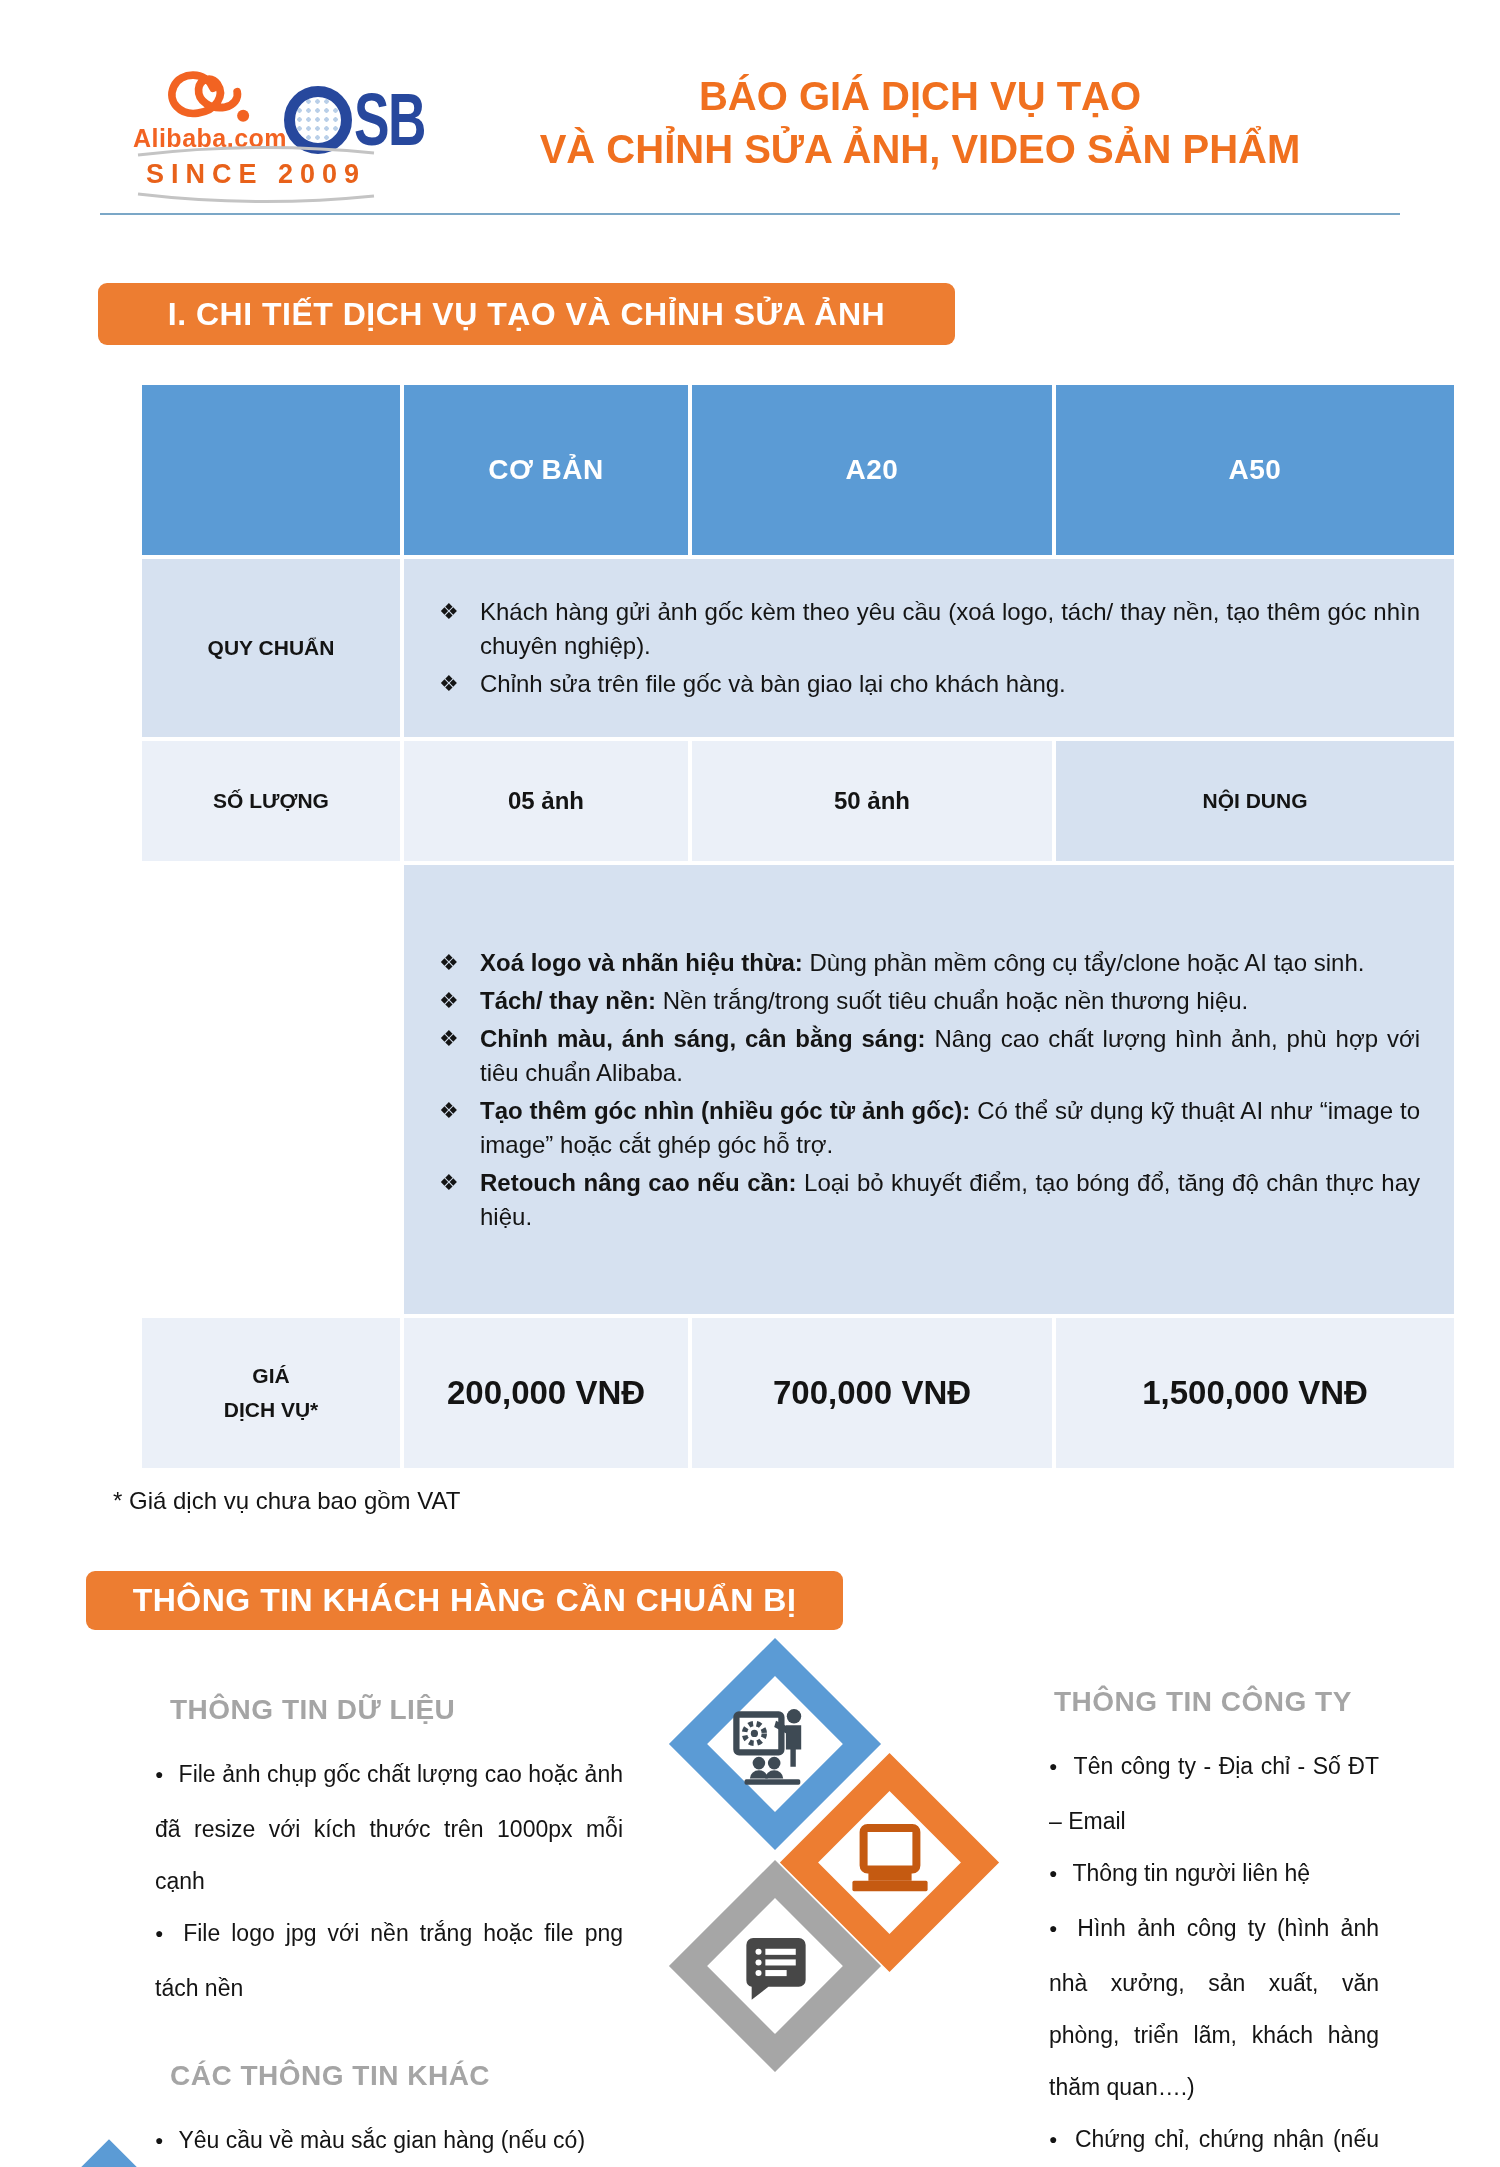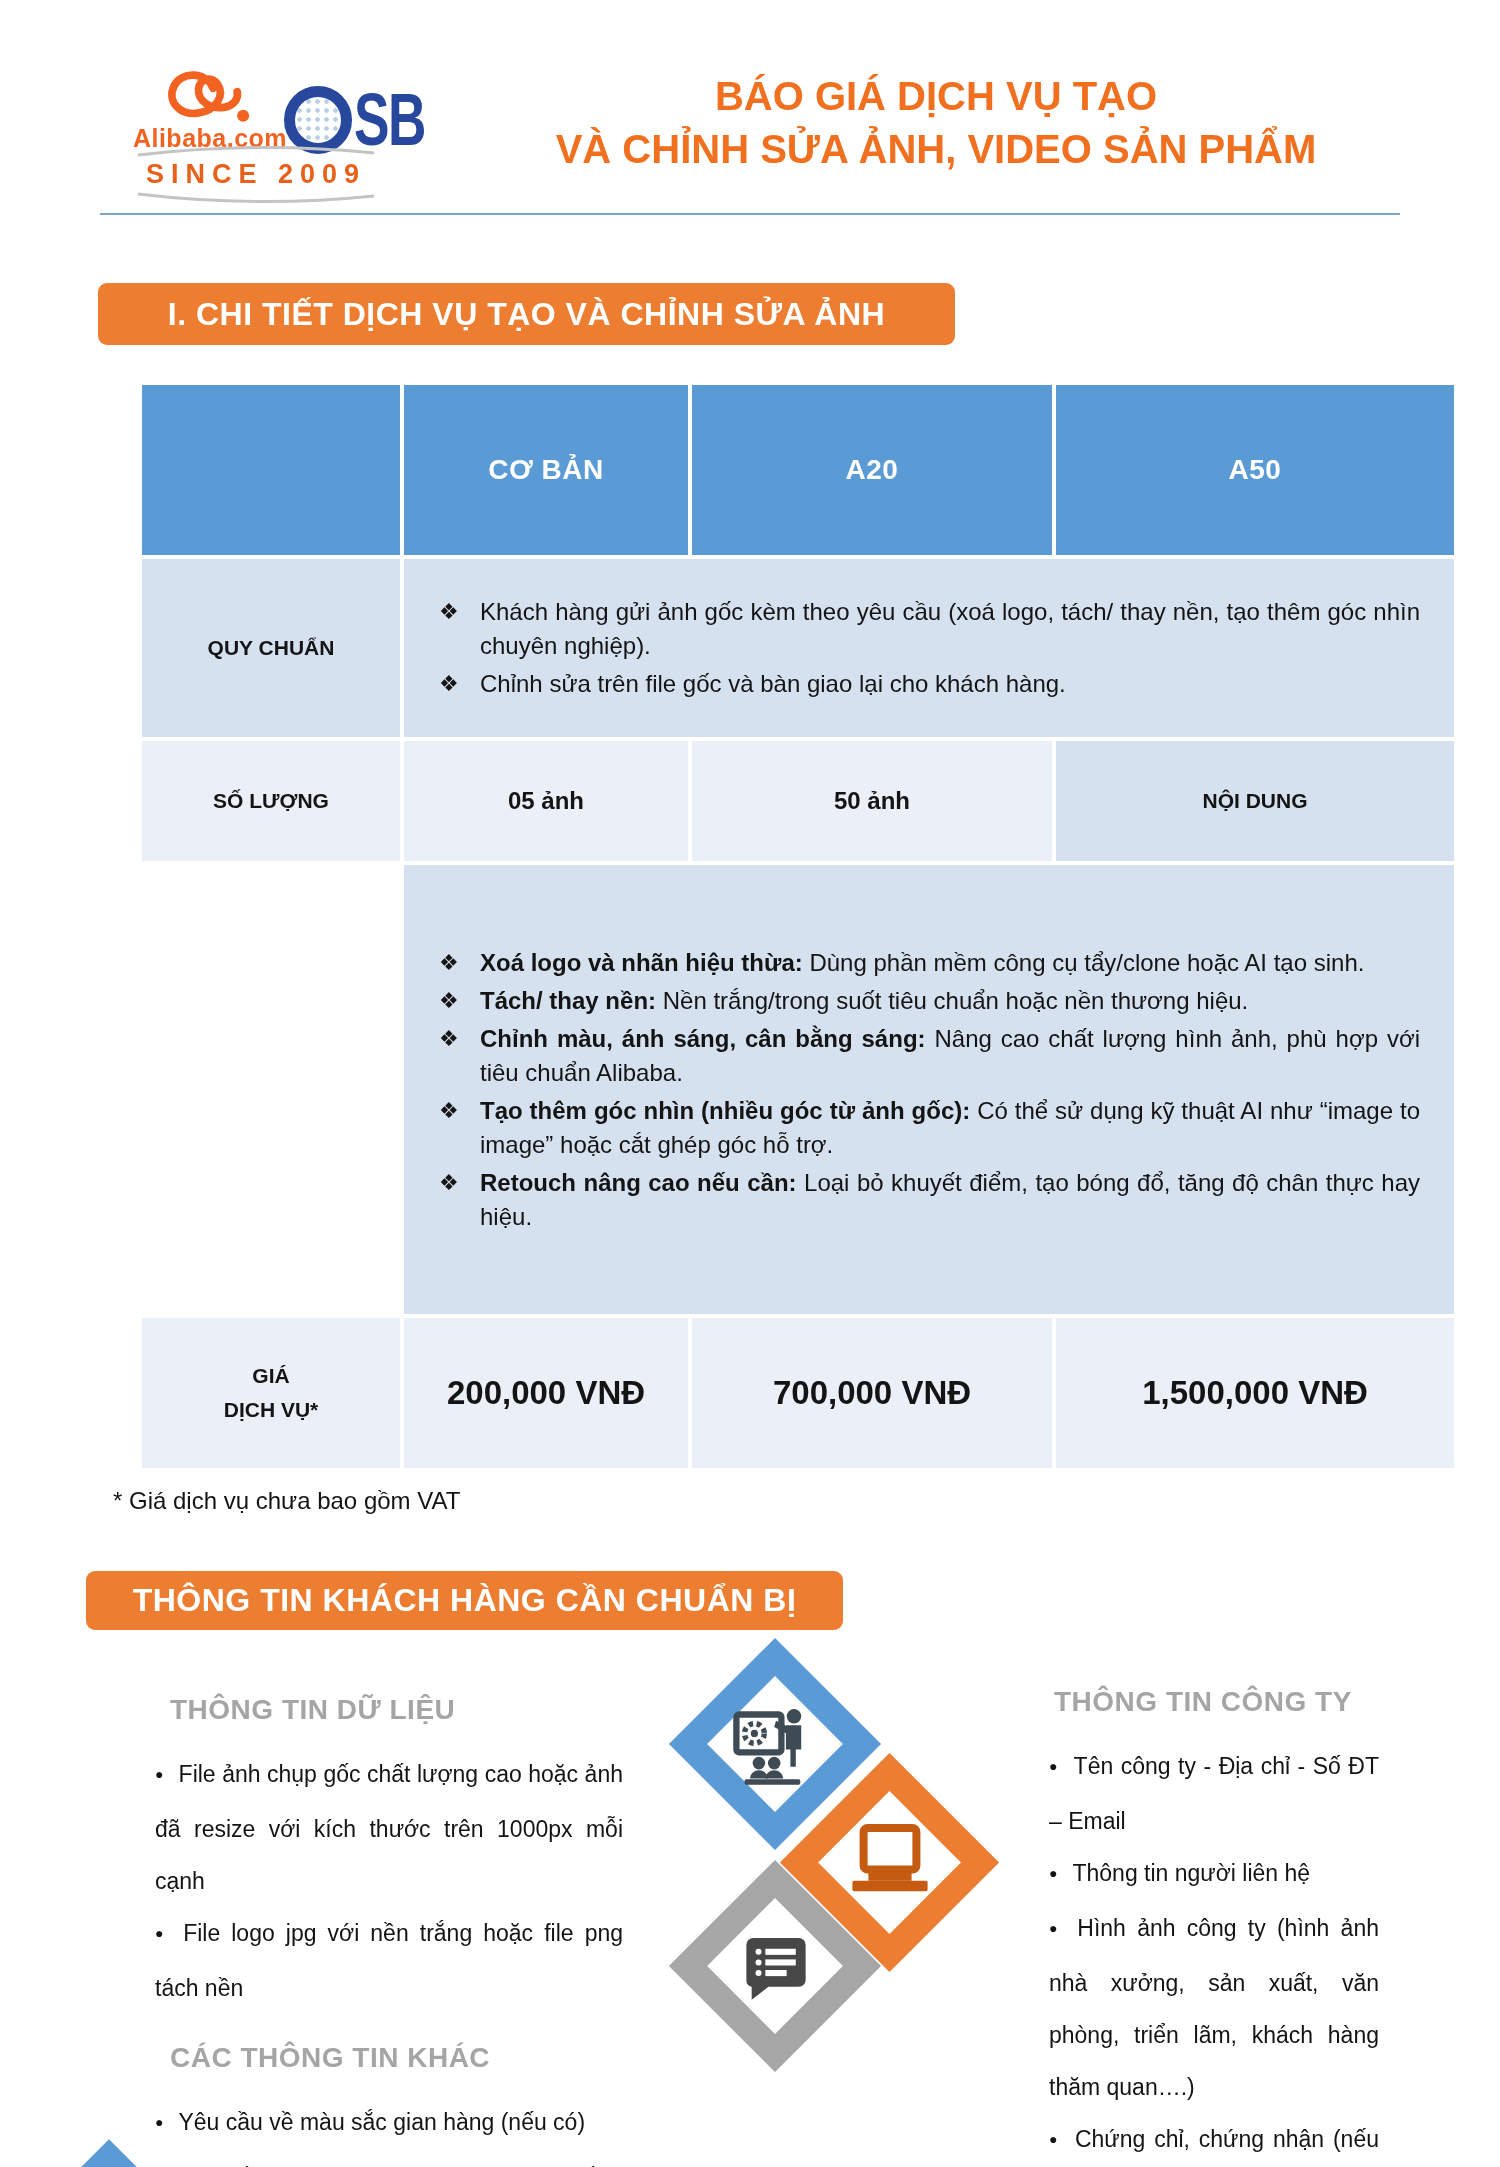--- a/index.html
+++ b/index.html
@@ -13,21 +13,21 @@
   .alibaba-text { position:absolute; left:126px; top:124px; width:168px; text-align:center;
                   font-size:25px; font-weight:bold; color:#f26322; letter-spacing:0.5px; }
   .osb { position:absolute; left:284px; top:86px; display:flex; align-items:center; }
   .osb-o { width:46px; height:46px; border:11px solid #27489d; border-radius:50%; box-sizing:content-box;
            background-image:radial-gradient(#b9cfe8 2px, transparent 2.5px); background-size:9px 9px; }
   .osb-sb { font-size:74px; font-weight:bold; color:#27489d; line-height:60px;
             transform:scaleX(0.72); transform-origin:left center; letter-spacing:-2px; margin-left:2px; }
   .since { position:absolute; left:134px; top:144px; width:244px; text-align:center; }
   .since-arc { display:block; margin:0 auto; }
   .since-text { display:block; font-size:27px; font-weight:bold; color:#e8611a; letter-spacing:7px; margin:1px 0; }
-  .page-title { position:absolute; left:536px; top:70px; width:800px; text-align:center;
+  .page-title { position:absolute; left:520px; top:70px; width:800px; text-align:center;
                 color:#f0701f; font-weight:bold; font-size:40px; line-height:53px; }
   .header-divider { position:absolute; left:100px; top:213px; width:1300px; height:2px; background:#7ba7c7; }
 
   
   .banner { position:absolute; background:#ed7d31; border-radius:9px; color:#ffffff; font-weight:bold;
             display:flex; align-items:center; justify-content:center; font-size:32px; letter-spacing:0.5px; }
   .banner::before { content:""; position:absolute; left:-9px; top:-8px; width:100%; height:103%;
                     background:#c9c9c9; border-radius:11px; z-index:-1; }
   .banner-1 { left:98px; top:283px; width:857px; height:62px; }
   .banner-2 { left:86px; top:1551px; width:757px; height:59px;margin-top:20px; }
@@ -52,21 +52,21 @@
   ul.sub-list { list-style:none; margin:2px 0 0 0; padding:0; }
   .sub-li { position:relative; padding-left:36px; }
   .sub-li::before { content:"\2022"; position:absolute; left:9px; top:0; }
 
   .footnote { position:absolute; left:113px; top:1487px; font-size:24px; }
 
   
   .info-heading { color:#a5a5a5; font-weight:bold; font-size:28px; letter-spacing:0.5px; margin:0 0 22px 0; }
   .info-col-left { position:absolute; left:148px; top:1694px; width:482px; }
   .info-col-left .info-heading { padding-left:22px; }
-  .info-col-left .h2 { margin-top:28px; }
+  .info-col-left .h2 { margin-top:46px; }
   .info-col-right { position:absolute; left:1042px; top:1686px; width:344px; }
   .info-col-right .info-heading { padding-left:12px; }
   ul.dot-list { list-style:none; margin:7px; padding:0; font-size:23px; line-height:52px; text-align:justify; }
   .dot-li::before { content:"\25CF"; font-size:14px; margin-right:15px; position:relative; top:-3px; }
 
   
   .diamond { position:absolute; box-sizing:border-box; transform:rotate(45deg); }
   .diamond-blue   { left:700px; top:1669px; width:150px; height:150px; border:27px solid #5b9bd5; }
   .diamond-orange { left:812px; top:1785px; width:155px; height:155px; border:27px solid #ed7d31; }
   .diamond-gray   { left:700px; top:1891px; width:150px; height:150px; border:27px solid #a6a6a6; }

